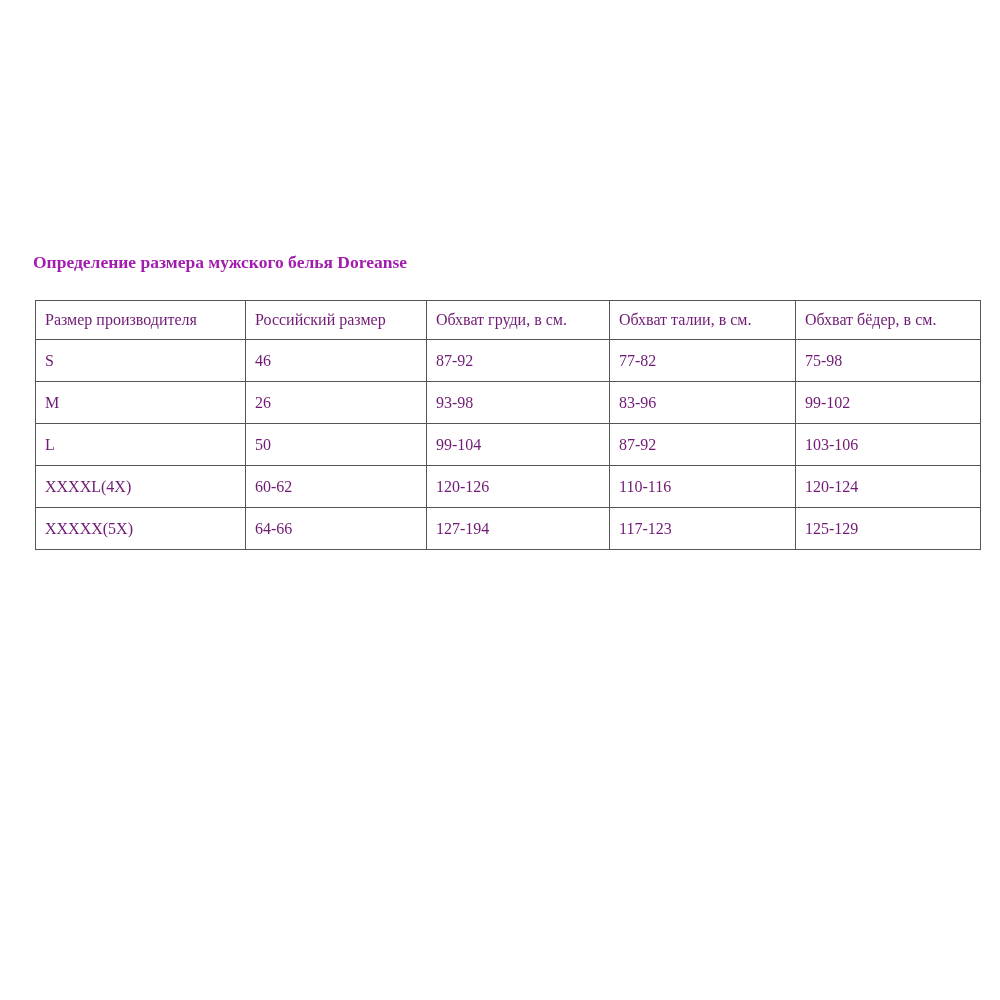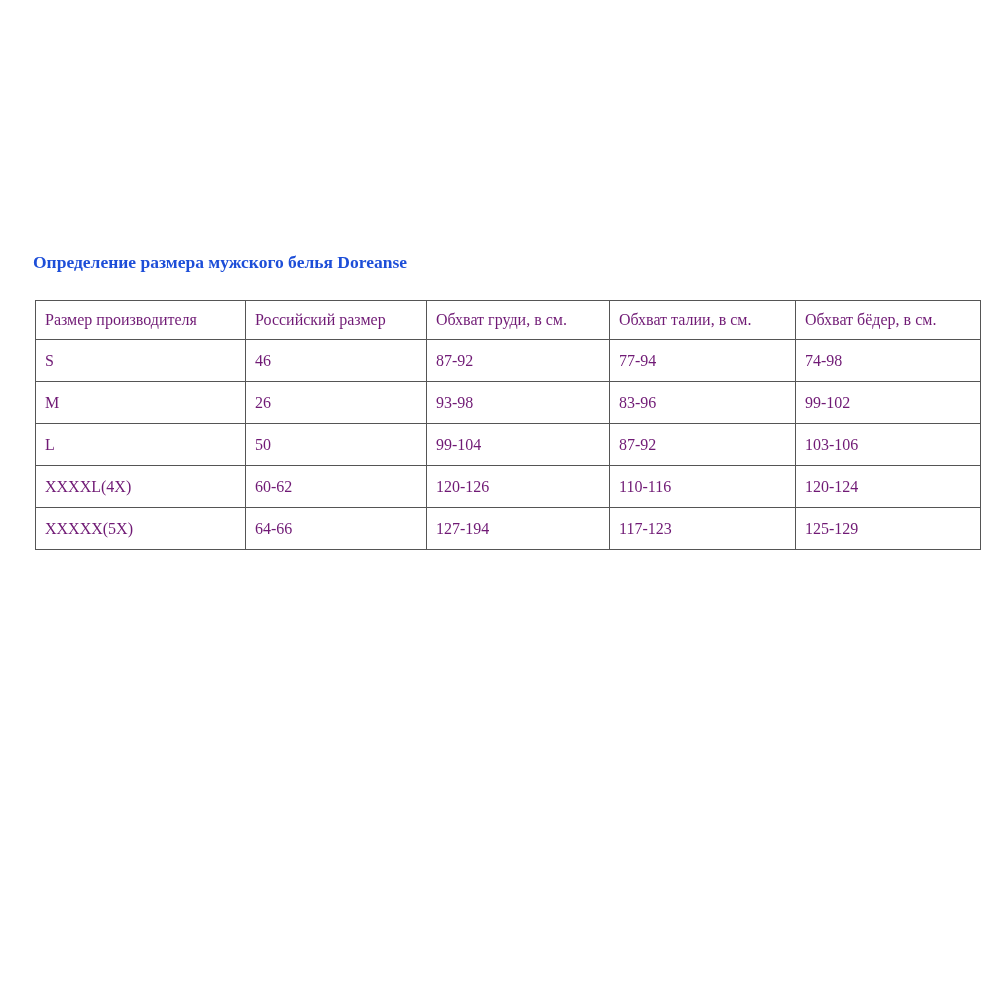--- a/index.html
+++ b/index.html
@@ -17,21 +17,21 @@
     overflow: hidden;
   }
   .doc-title {
     position: absolute;
     left: 33px;
     top: 251px;
     margin: 0;
     font-size: 17.5px;
     line-height: 22px;
     font-weight: bold;
-    color: #1d4ed8;
+    color: #a21caf;
     white-space: nowrap;
   }
   table.size-table {
     position: absolute;
     left: 35px;
     top: 300px;
     width: 945px;
     border-collapse: collapse;
     table-layout: fixed;
     font-size: 16px;
@@ -72,22 +72,22 @@
           <th>Обхват груди, в см.</th>
           <th>Обхват талии, в см.</th>
           <th>Обхват бёдер, в см.</th>
         </tr>
     </thead>
     <tbody>
         <tr>
           <td>S</td>
           <td>46</td>
           <td>87-92</td>
-          <td>77-94</td>
-          <td>74-98</td>
+          <td>77-82</td>
+          <td>75-98</td>
         </tr>
         <tr>
           <td>M</td>
           <td>26</td>
           <td>93-98</td>
           <td>83-96</td>
           <td>99-102</td>
         </tr>
         <tr>
           <td>L</td>

